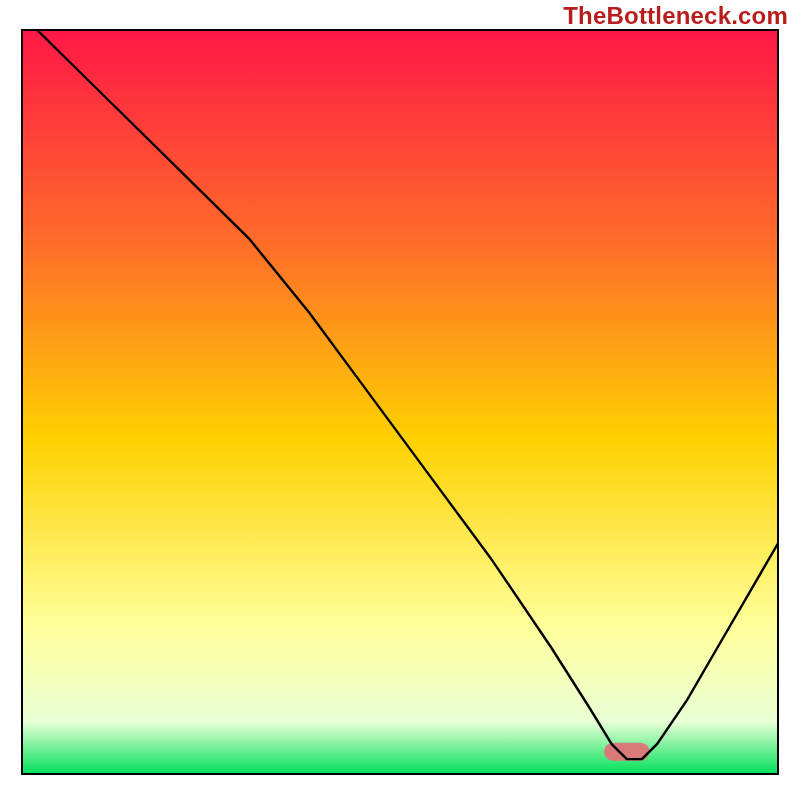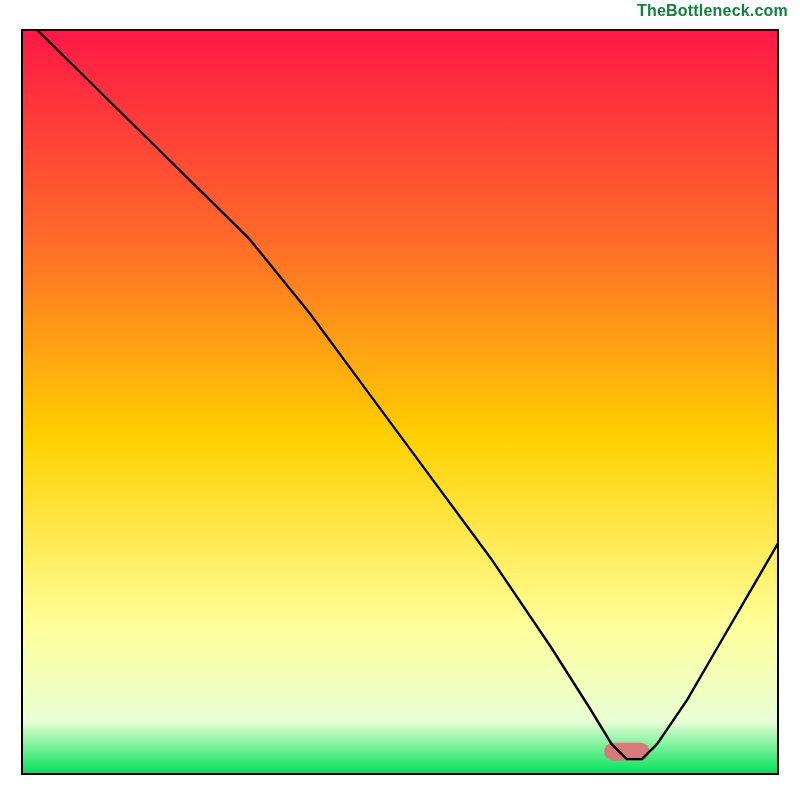--- a/index.html
+++ b/index.html
@@ -13,23 +13,23 @@
   }
   .stage {
     position: relative;
     width: 800px;
     height: 800px;
   }
   .watermark {
     position: absolute;
     top: 2px;
     right: 12px;
-    font-size: 16px;
+    font-size: 24px;
     font-weight: 600;
-    color: #15803d;
+    color: #b91c1c;
     letter-spacing: 0.2px;
     user-select: none;
   }
   svg.plot {
     position: absolute;
     left: 0;
     top: 0;
   }
 </style>
 </head>

